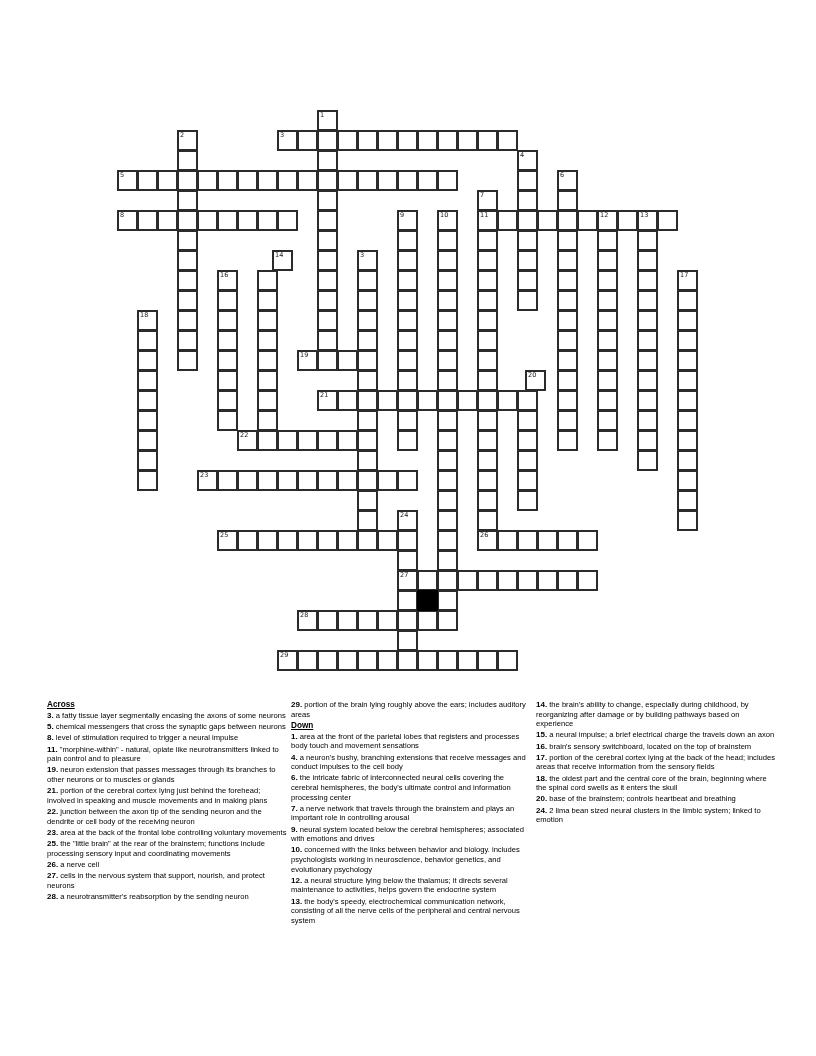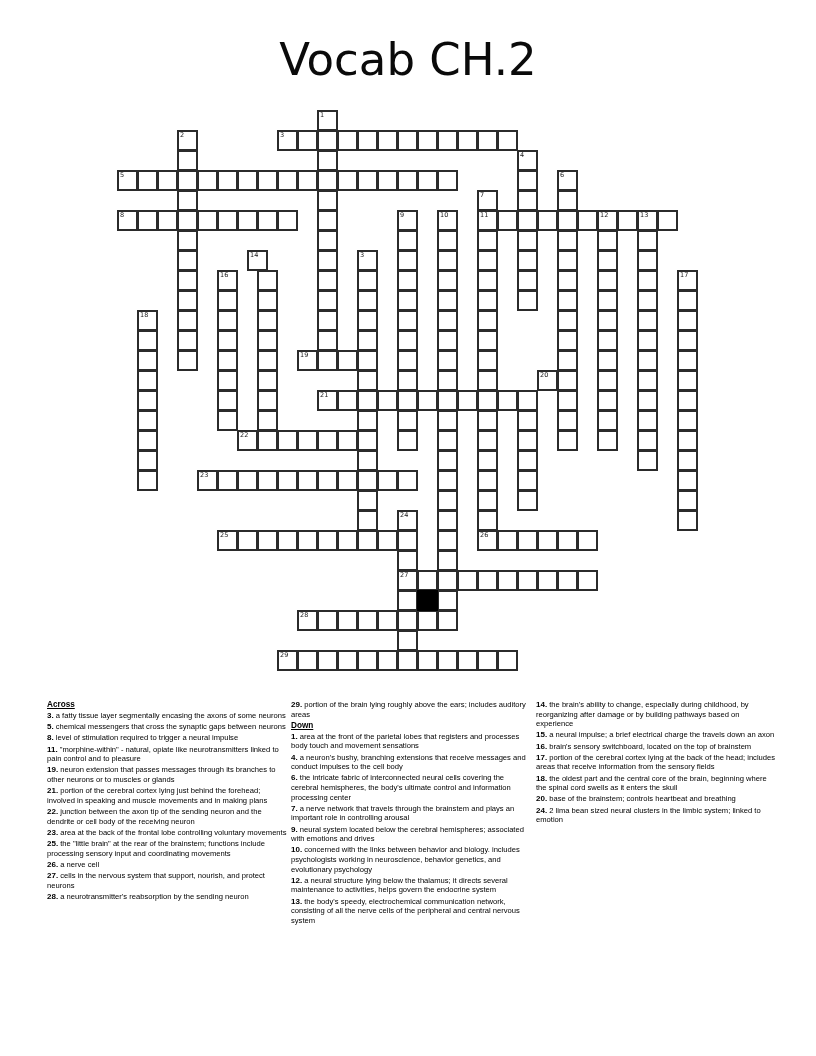--- a/index.html
+++ b/index.html
@@ -32,21 +32,20 @@
     font-weight:bold; text-decoration:underline; font-size:8.2px;
     margin:0 0 1.5px 0;
   }
   .clue { margin:0 0 1.6px 0; }
   .clue b { font-size:8px; }
 </style>
 </head>
 <body>
 
 <div id="page">
-  <div id="title">Vocab CH.2</div>
 
   <div id="grid">
       <div class="cell" style="left: 200px; top: 0px;">
         <span class="cellnum">1</span>
       </div>
       <div class="cell" style="left: 200px; top: 20px;"></div>
       <div class="cell" style="left: 200px; top: 40px;"></div>
       <div class="cell" style="left: 200px; top: 60px;"></div>
       <div class="cell" style="left: 200px; top: 80px;"></div>
       <div class="cell" style="left: 200px; top: 100px;"></div>
@@ -224,21 +223,21 @@
       <div class="cell" style="left: 520px; top: 160px;"></div>
       <div class="cell" style="left: 520px; top: 180px;"></div>
       <div class="cell" style="left: 520px; top: 200px;"></div>
       <div class="cell" style="left: 520px; top: 220px;"></div>
       <div class="cell" style="left: 520px; top: 240px;"></div>
       <div class="cell" style="left: 520px; top: 260px;"></div>
       <div class="cell" style="left: 520px; top: 280px;"></div>
       <div class="cell" style="left: 520px; top: 300px;"></div>
       <div class="cell" style="left: 520px; top: 320px;"></div>
       <div class="cell" style="left: 520px; top: 340px;"></div>
-      <div class="cell" style="left: 130px; top: 140px;">
+      <div class="cell" style="left: 155px; top: 140px;">
         <span class="cellnum">14</span>
       </div>
       <div class="cell" style="left: 140px; top: 160px;"></div>
       <div class="cell" style="left: 140px; top: 180px;"></div>
       <div class="cell" style="left: 140px; top: 200px;"></div>
       <div class="cell" style="left: 140px; top: 220px;"></div>
       <div class="cell" style="left: 140px; top: 240px;"></div>
       <div class="cell" style="left: 140px; top: 260px;"></div>
       <div class="cell" style="left: 140px; top: 280px;"></div>
       <div class="cell" style="left: 140px; top: 300px;"></div>
@@ -293,21 +292,21 @@
       <div class="cell" style="left: 20px; top: 260px;"></div>
       <div class="cell" style="left: 20px; top: 280px;"></div>
       <div class="cell" style="left: 20px; top: 300px;"></div>
       <div class="cell" style="left: 20px; top: 320px;"></div>
       <div class="cell" style="left: 20px; top: 340px;"></div>
       <div class="cell" style="left: 20px; top: 360px;"></div>
       <div class="cell" style="left: 180px; top: 240px;">
         <span class="cellnum">19</span>
       </div>
       <div class="cell" style="left: 220px; top: 240px;"></div>
-      <div class="cell" style="left: 420px; top: 260px;">
+      <div class="cell" style="left: 408px; top: 260px;">
         <span class="cellnum">20</span>
       </div>
       <div class="cell" style="left: 400px; top: 280px;"></div>
       <div class="cell" style="left: 400px; top: 300px;"></div>
       <div class="cell" style="left: 400px; top: 320px;"></div>
       <div class="cell" style="left: 400px; top: 340px;"></div>
       <div class="cell" style="left: 400px; top: 360px;"></div>
       <div class="cell" style="left: 400px; top: 380px;"></div>
       <div class="cell" style="left: 200px; top: 280px;">
         <span class="cellnum">21</span>

